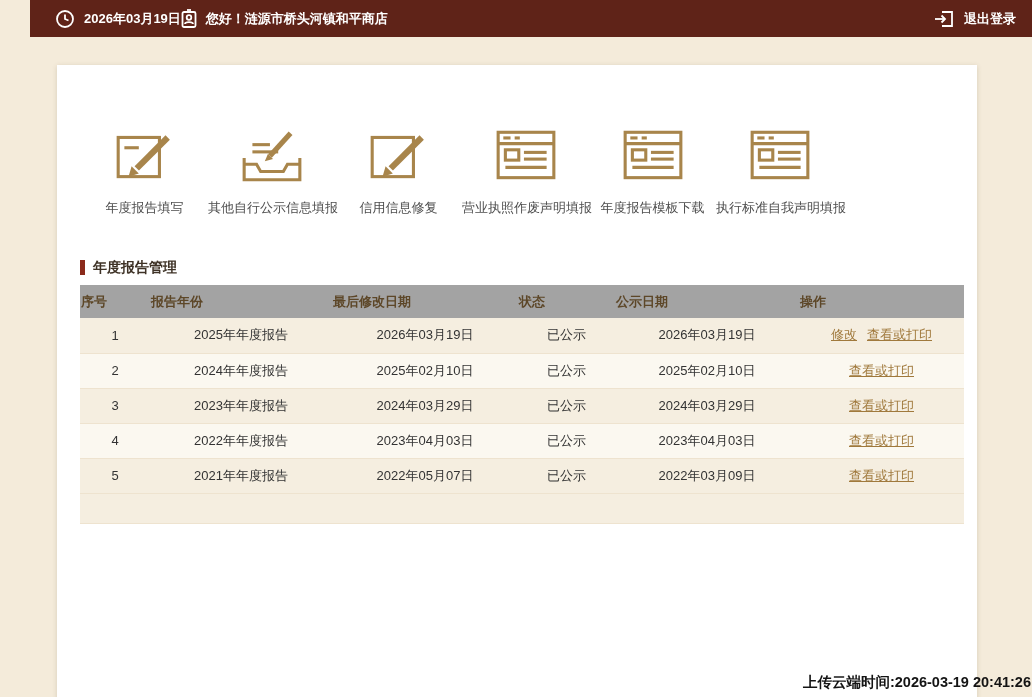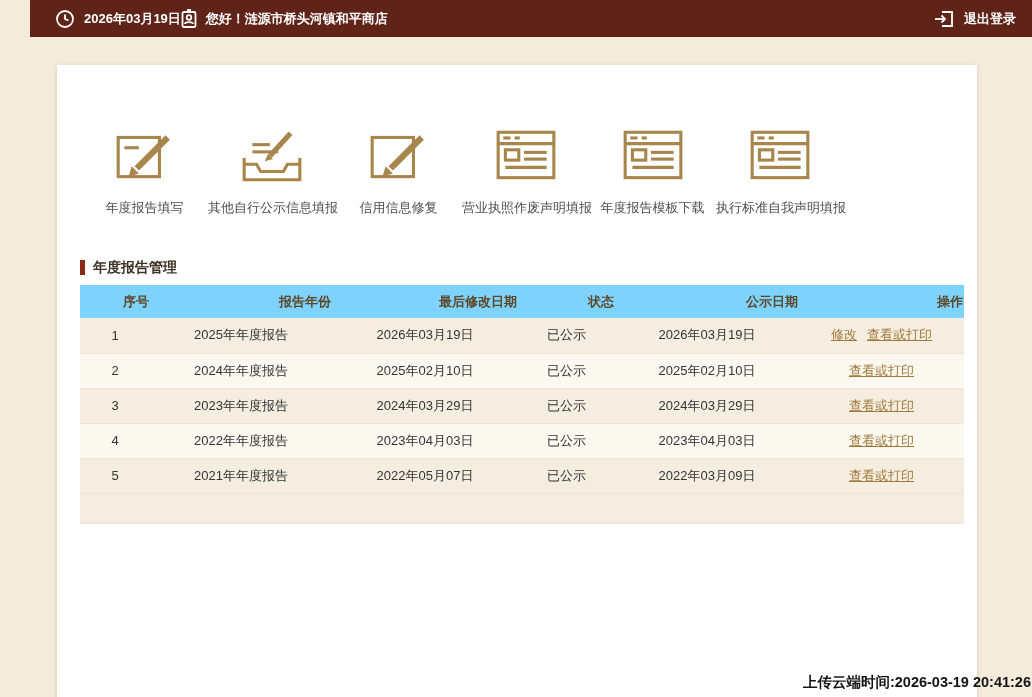--- a/index.html
+++ b/index.html
@@ -34,22 +34,22 @@
   
   .section-head{ display:flex; align-items:center; gap:8px; margin:42px 0 0 23px; height:19px; }
   .section-bar{ width:5px; height:15px; background:#8b2a1b; }
   .section-title{ font-size:14px; font-weight:bold; color:#3e3226; }
   
   .report-table{
     border-collapse:collapse; margin:8px 13px 0 23px; width:884px;
     font-size:13px; color:#333; table-layout:fixed;
   }
   .report-table th{
-    height:33px; background:#7dd3fc; color:#5d4728;
-    font-size:13px; font-weight:bold; text-align:right;
+    height:33px; background:#a3a3a3; color:#5d4728;
+    font-size:13px; font-weight:bold; text-align:left;
   }
   .report-table td{ height:35px; text-align:center; }
   .report-table tbody tr{ border-bottom:1px solid #eee3cf; }
   .report-table tbody tr:nth-child(odd){ background:#f5eee0; }
   .report-table tbody tr:nth-child(even){ background:#fbf8f0; }
   .report-table tr.partial-row{ background:#f5eee0 !important; }
   .partial-row td{ height:30px; }
   .link{ color:#a0793c; text-decoration:underline; cursor:pointer; margin:0 5px;text-align:right; }
   
   .upload-time{

